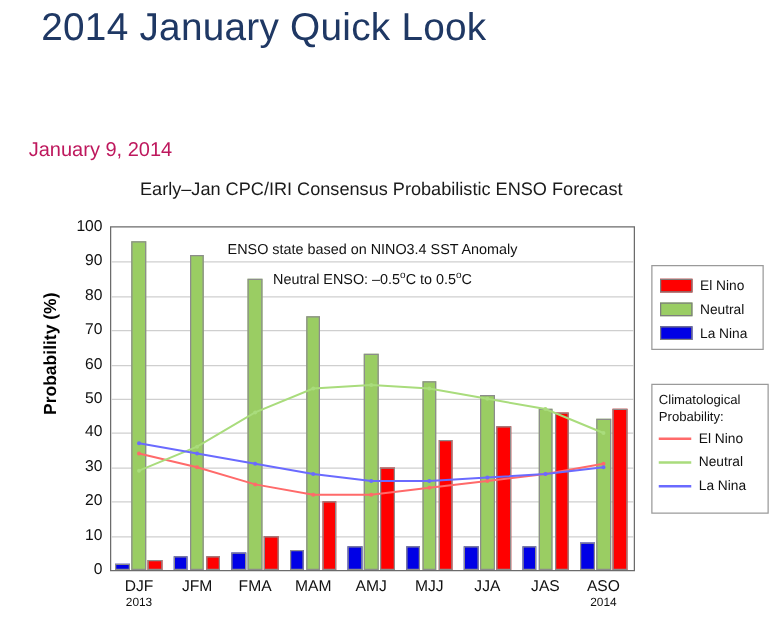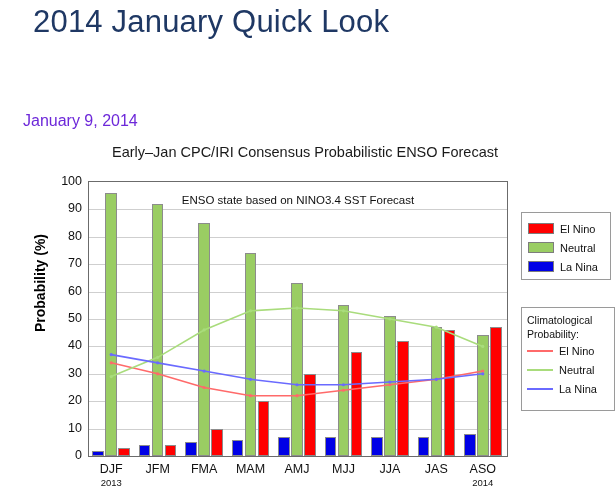--- a/index.html
+++ b/index.html
@@ -15,21 +15,21 @@
     position:absolute;left:33px;top:4px;
     font-size:31px;font-weight:400;color:#1f3864;letter-spacing:.2px;
     white-space:nowrap;
   }
   .pg-subtitle{
     position:absolute;left:23px;top:68px;
     font-size:19px;font-weight:400;color:#8a8a8a;white-space:nowrap;
   }
   .pg-date{
     position:absolute;left:23px;top:112px;
-    font-size:16px;font-weight:400;color:#6d28d9;white-space:nowrap;
+    font-size:16px;font-weight:400;color:#be185d;white-space:nowrap;
   }
 
   
   #figure{position:absolute;left:0;top:140px;width:616px;height:362px;}
 
   .fig-title{
     position:absolute;left:60px;top:4px;width:490px;text-align:center;
     font-size:14.5px;color:#1a1a1a;white-space:nowrap;
   }
 
@@ -175,21 +175,24 @@
           <circle cx="68.66666666666666" cy="180.83999999999997" r="1.6" fill="#6a6aff"></circle>
           <circle cx="115.11111111111111" cy="189.06" r="1.6" fill="#6a6aff"></circle>
           <circle cx="161.55555555555554" cy="197.27999999999997" r="1.6" fill="#6a6aff"></circle>
           <circle cx="208" cy="202.76" r="1.6" fill="#6a6aff"></circle>
           <circle cx="254.44444444444446" cy="202.76" r="1.6" fill="#6a6aff"></circle>
           <circle cx="300.88888888888886" cy="200.01999999999998" r="1.6" fill="#6a6aff"></circle>
           <circle cx="347.3333333333333" cy="197.27999999999997" r="1.6" fill="#6a6aff"></circle>
           <circle cx="393.77777777777777" cy="191.8" r="1.6" fill="#6a6aff"></circle>
         </svg>
 
-      <div class="annot" id="annot1" style="top:12px;">ENSO state based on NINO3.4 SST Forecast</div>
+      <div class="annot" id="annot1" style="top:12px;">ENSO state based on NINO3.4 SST Anomaly</div>
+      <div class="annot" id="annot2" style="top:33px;">
+        <span>Neutral ENSO: –0.5</span><sup>o</sup><span>C to 0.5</span><sup>o</sup><span>C</span>
+      </div>
     </div>
 
     <div id="yticks">
         <div class="ytick" style="top: 309px; left: 44px; width: 38px; line-height: 12px;">0</div>
         <div class="ytick" style="top: 281.6px; left: 44px; width: 38px; line-height: 12px;">10</div>
         <div class="ytick" style="top: 254.2px; left: 44px; width: 38px; line-height: 12px;">20</div>
         <div class="ytick" style="top: 226.8px; left: 44px; width: 38px; line-height: 12px;">30</div>
         <div class="ytick" style="top: 199.4px; left: 44px; width: 38px; line-height: 12px;">40</div>
         <div class="ytick" style="top: 172px; left: 44px; width: 38px; line-height: 12px;">50</div>
         <div class="ytick" style="top: 144.6px; left: 44px; width: 38px; line-height: 12px;">60</div>

